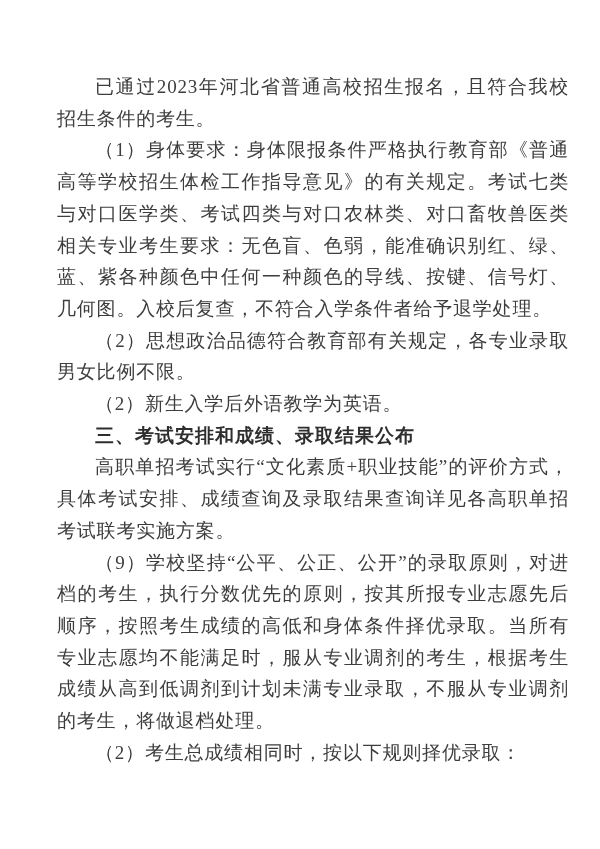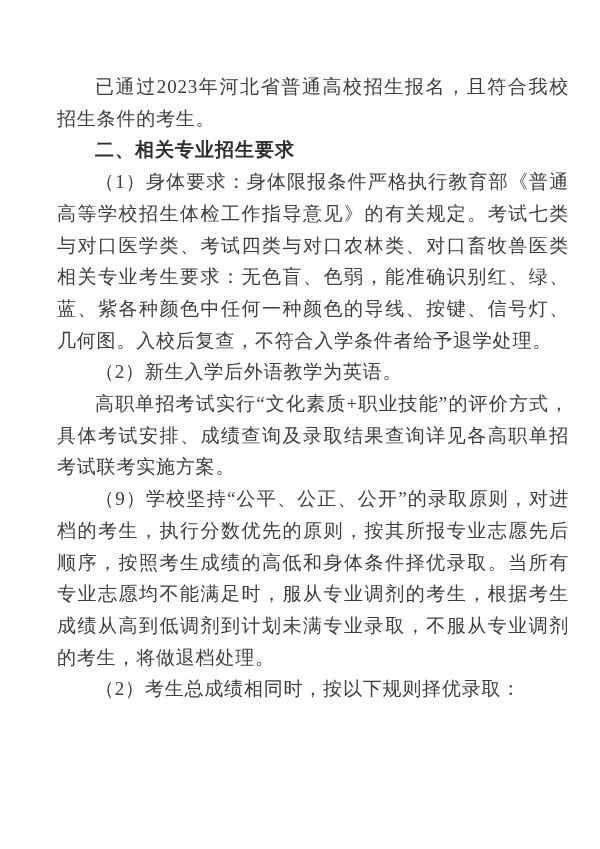--- a/index.html
+++ b/index.html
@@ -43,20 +43,21 @@
     letter-spacing: 1px;
     color: #2e2e2e;
     text-indent: 2em;
   }
 </style>
 </head>
 <body>
 
 <div class="page">
   <p class="para">已通过2023年河北省普通高校招生报名，且符合我校招生条件的考生。</p>
-  <h2 class="heading">二、相关专业招生要求</h2>
   <p class="para">（1）身体要求：身体限报条件严格执行教育部《普通高等学校招生体检工作指导意见》的有关规定。考试七类与对口医学类、考试四类与对口农林类、对口畜牧兽医类相关专业考生要求：无色盲、色弱，能准确识别红、绿、蓝、紫各种颜色中任何一种颜色的导线、按键、信号灯、几何图。入校后复查，不符合入学条件者给予退学处理。</p>
+  <p class="para">（2）思想政治品德符合教育部有关规定，各专业录取男女比例不限。</p>
   <p class="para">（2）新生入学后外语教学为英语。</p>
+  <h2 class="heading">三、考试安排和成绩、录取结果公布</h2>
   <p class="para">高职单招考试实行“文化素质+职业技能”的评价方式，具体考试安排、成绩查询及录取结果查询详见各高职单招考试联考实施方案。</p>
   <p class="para">（9）学校坚持“公平、公正、公开”的录取原则，对进档的考生，执行分数优先的原则，按其所报专业志愿先后顺序，按照考生成绩的高低和身体条件择优录取。当所有专业志愿均不能满足时，服从专业调剂的考生，根据考生成绩从高到低调剂到计划未满专业录取，不服从专业调剂的考生，将做退档处理。</p>
   <p class="para">（2）考生总成绩相同时，按以下规则择优录取：</p>
 
 </div>
 
 </body></html>

